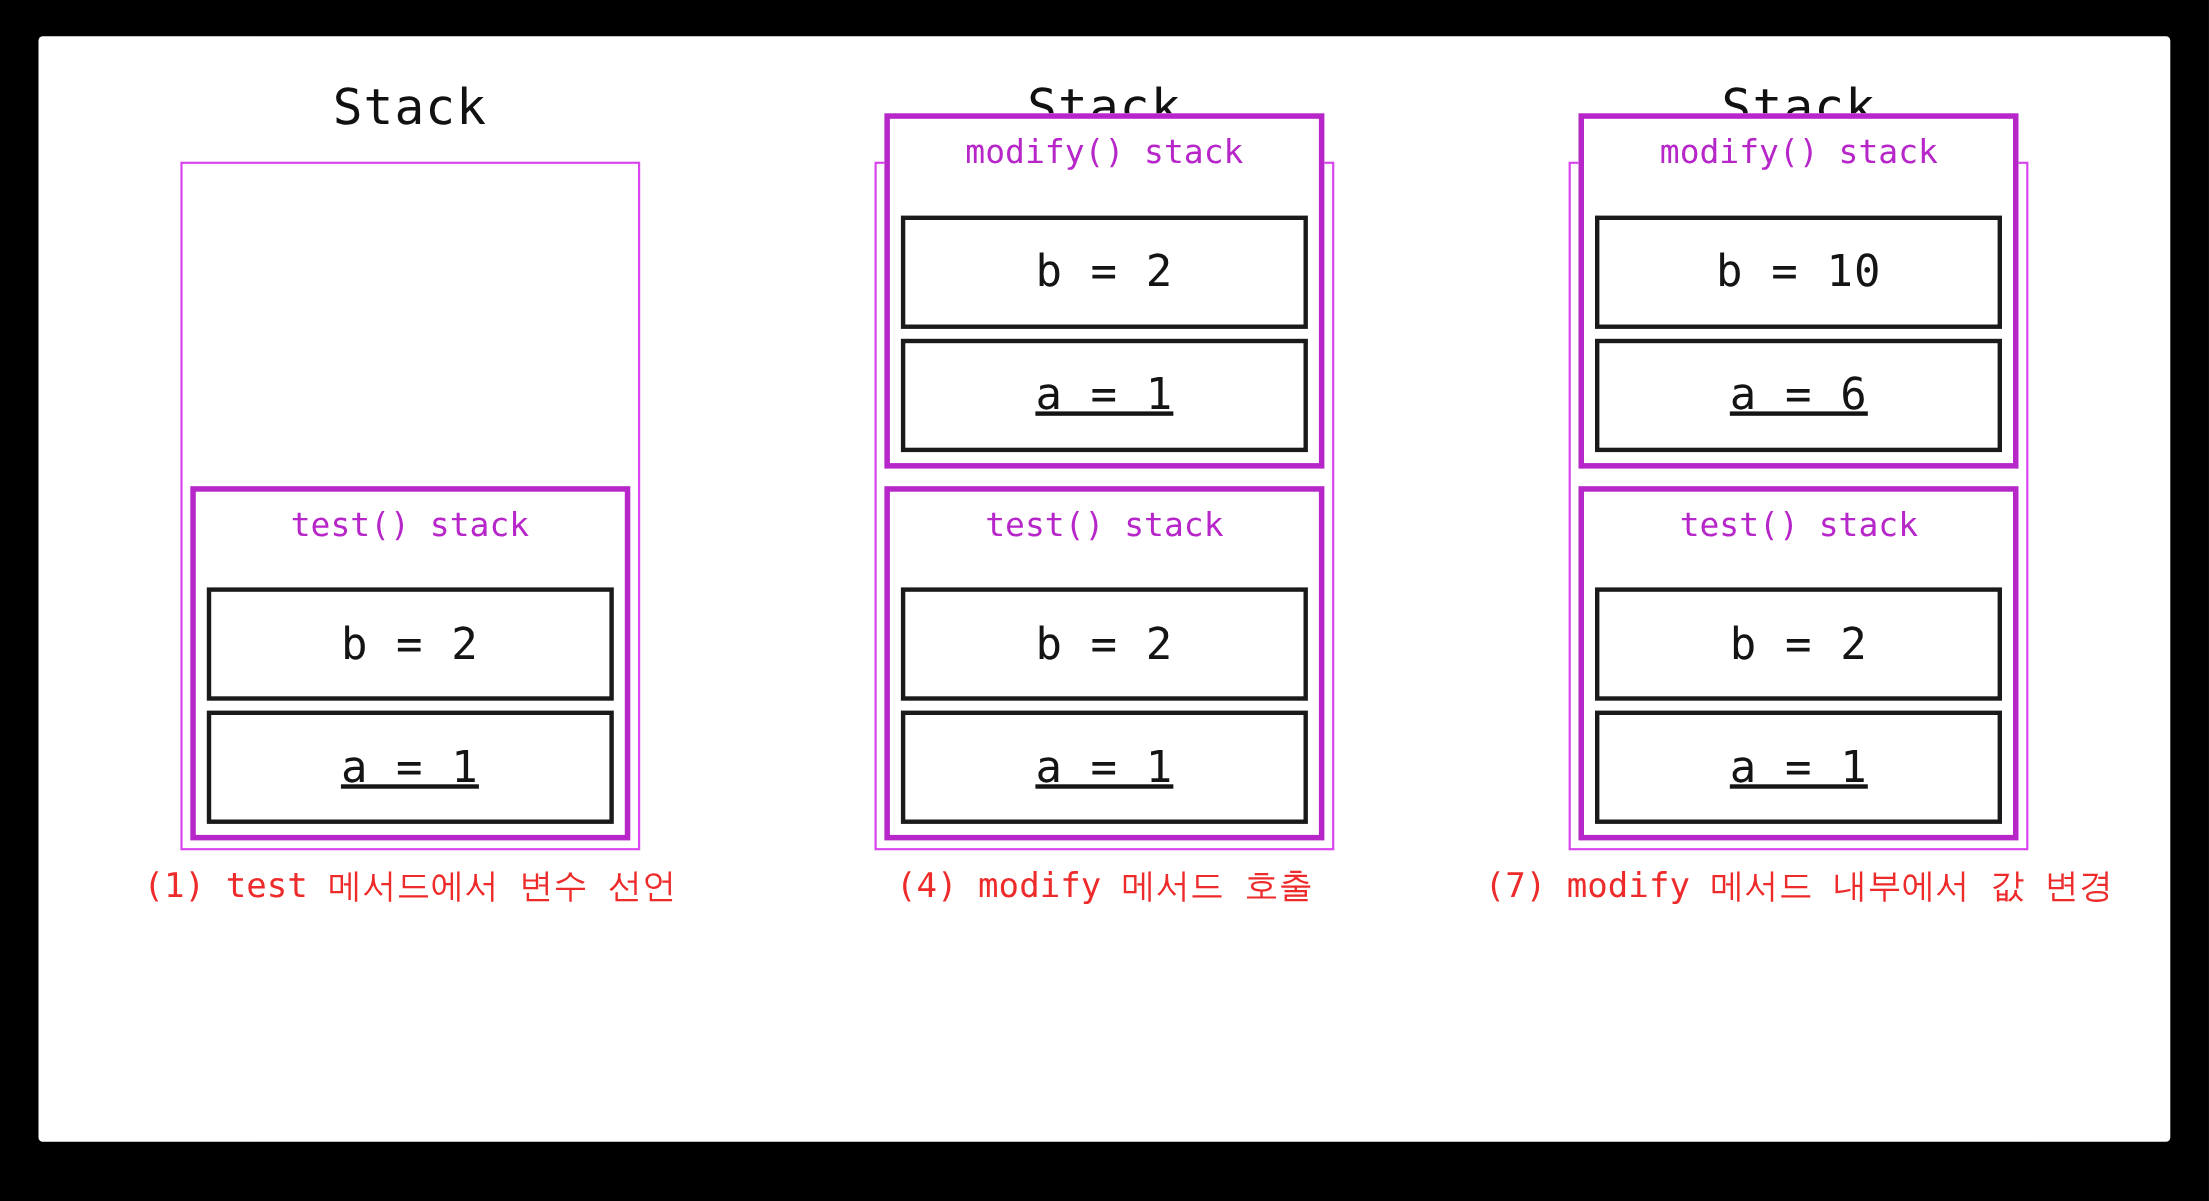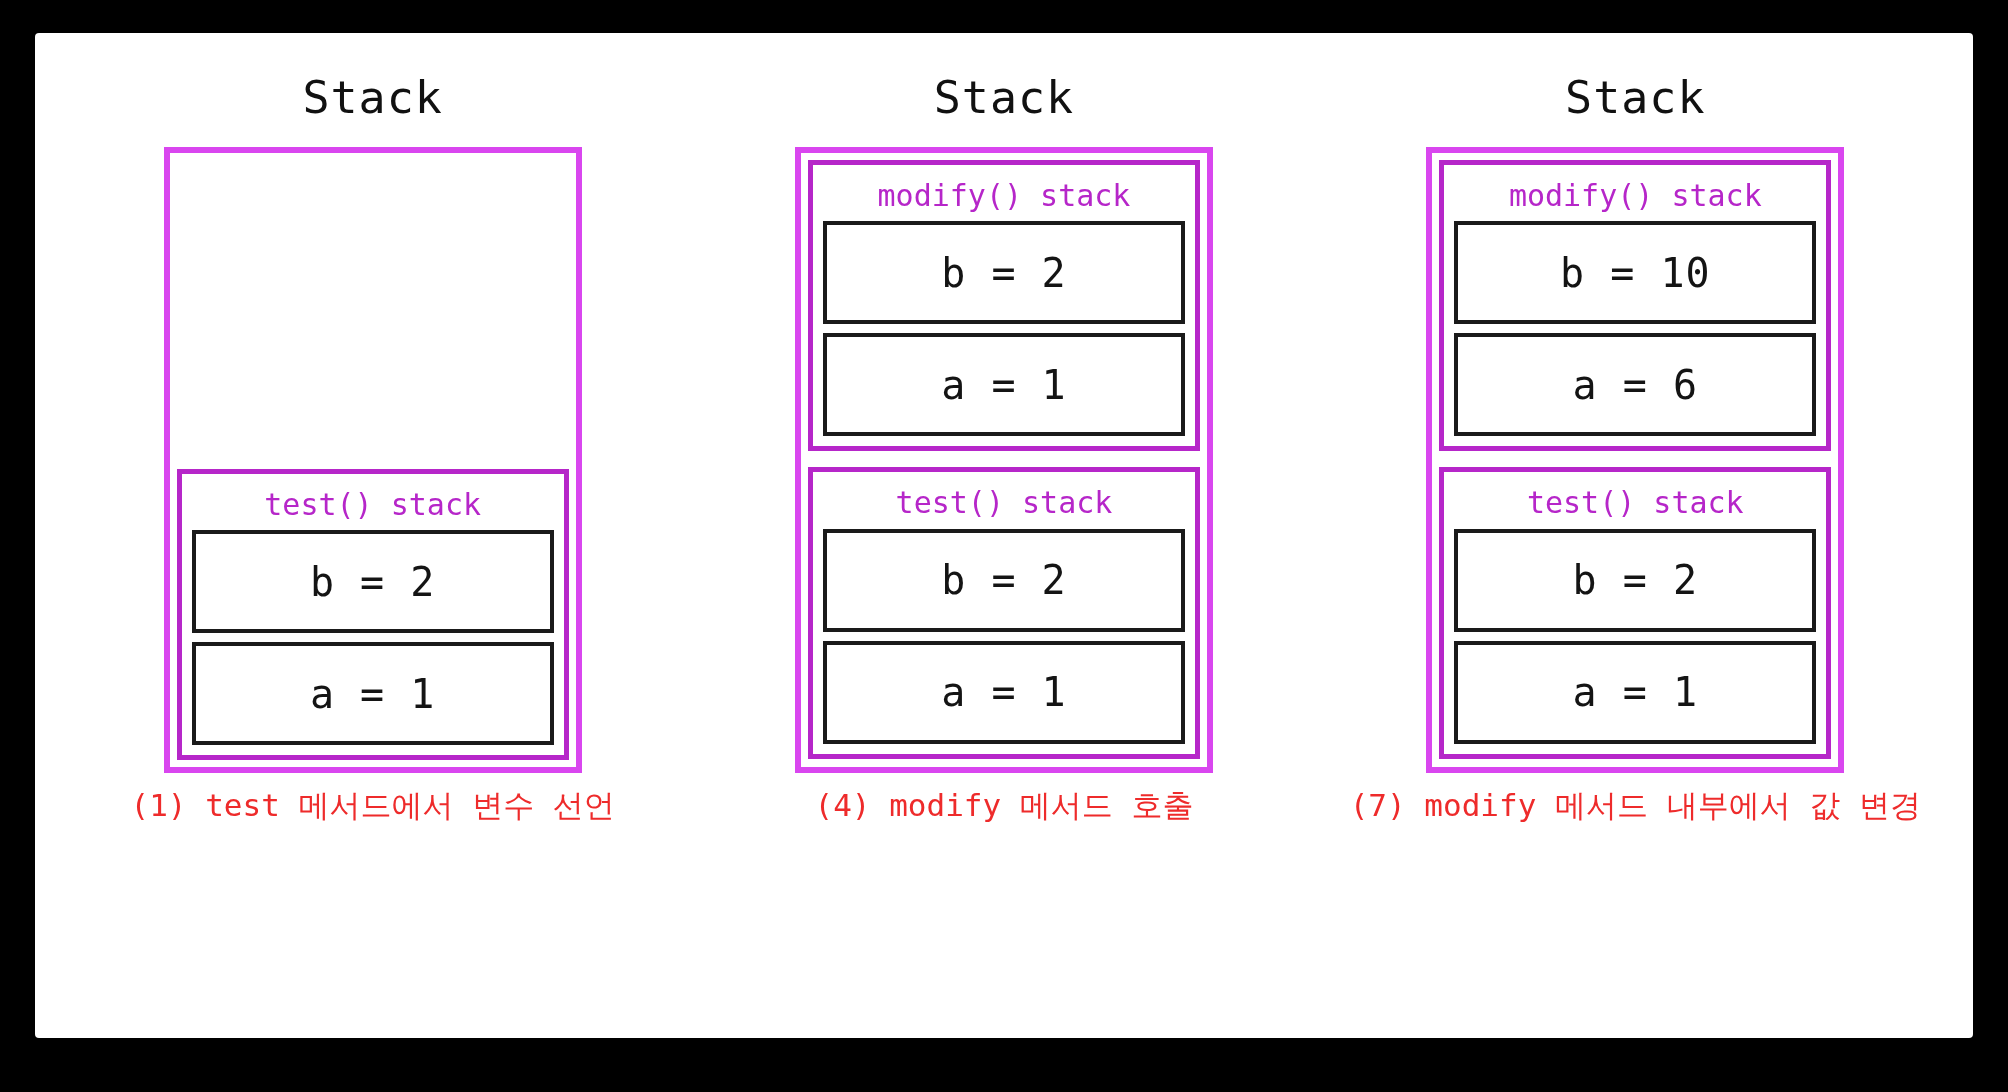--- a/index.html
+++ b/index.html
@@ -47,28 +47,28 @@
     color: #111111;
     letter-spacing: 1px;
     margin-top: 42px;
     margin-bottom: 27px;
     line-height: 1;
     white-space: nowrap;
   }
 
   
   .stack-box {
-    border: 6px solid #d946ef;
+    border: 2px solid #d946ef;
     background: #ffffff;
     width: 418px;
     height: 626px;
     padding: 7px;
     display: flex;
     flex-direction: column;
-    justify-content: flex-start;
+    justify-content: flex-end;
     gap: 16px;
   }
 
   
   .stack-filler { flex: 1 1 auto; }
 
   
   .frame {
     border: 5px solid #b626c9;
     background: #ffffff;
@@ -92,23 +92,24 @@
     border: 4px solid #1a1a1a;
     background: #ffffff;
     height: 103px;
     display: flex;
     align-items: center;
     justify-content: center;
     font-size: 40px;
     color: #141414;
     letter-spacing: 1px;
     white-space: nowrap;
+    margin-top: 31px;
   }
 
-  .slot + .slot { margin-top: 9px; }
+  .slot + .slot { margin-top: 9px; text-decoration: underline; }
 
   .caption {
     margin-top: 14px;
     color: #ee2b2b;
     font-size: 31px;
     text-align: right;
     line-height: 1.2;
     white-space: nowrap;
   }
 </style>

